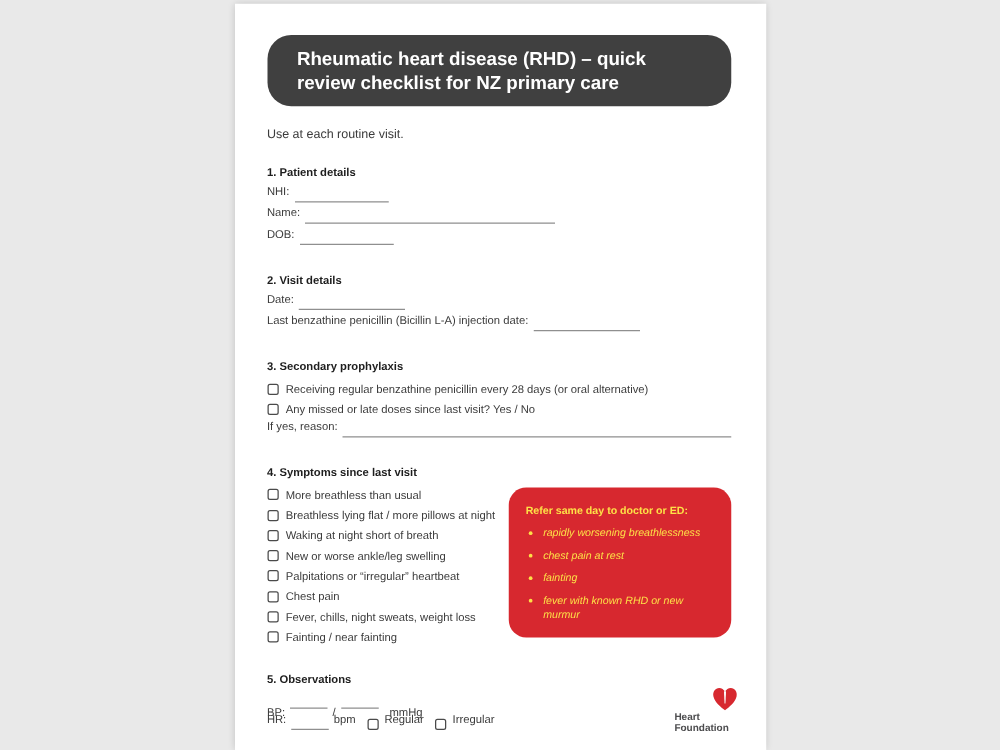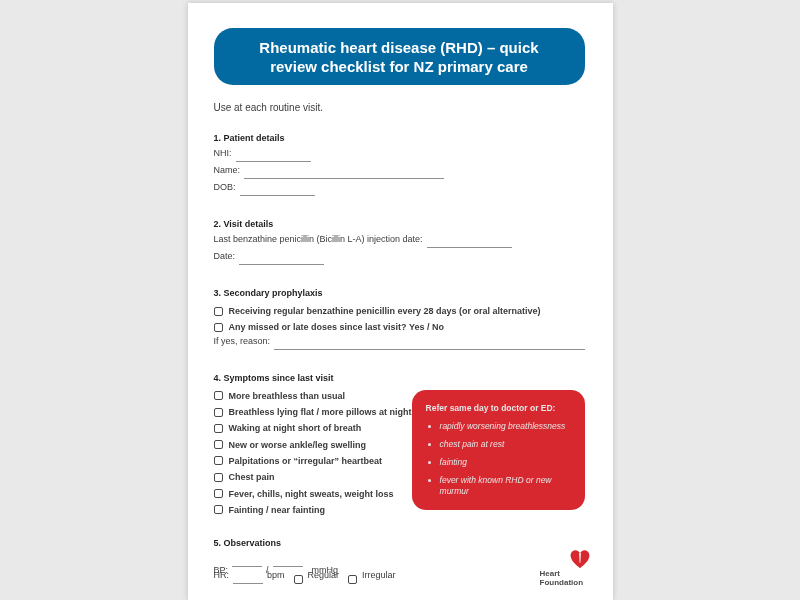--- a/index.html
+++ b/index.html
@@ -16,55 +16,55 @@
     margin:3px auto 0;
     background:#ffffff;
     box-shadow:0 0 6px rgba(0,0,0,.18);
     padding:25px 28px 0 26px;
     color:#3b3b3b;
   }
   
   .banner {
     width:371px;
     margin:0 auto;
-    background:#0369a1;
+    background:#404040;
     border-radius:19px;
     color:#fff;
-    text-align:center;
+    text-align:left;
     padding:10px 24px 9px;
     min-height:57px;
     display:flex; align-items:center; justify-content:center;
   }
   .banner h1 { margin:0; font-size:15px; line-height:19px; font-weight:700; }
 
   .intro { margin:17px 0 0; font-size:10px; }
 
   .sec-h { font-size:9px; font-weight:700; color:#1e1e1e; margin:20px 0 5px; }
 
   .line { display:flex; align-items:baseline; font-size:9px; height:17px; white-space:nowrap; }
   .rule { display:inline-block; border-bottom:1px solid #8f8f8f; height:8px; margin-left:4px; align-self:flex-end; margin-bottom:3px; }
   .w200 { width:200px; } .w75 { width:75px; } .w85 { width:85px; }
   .w30 { width:30px; } .grow { flex:1 1 auto; }
   .gap-l { margin-left:4px; } .gap-xl { margin-left:9px;margin-top:12px; }
 
   ul.cb-list { list-style:none; margin:0; padding:0; }
-  ul.cb-list li { display:flex; align-items:center; height:16.3px; font-size:9px; white-space:nowrap;font-weight:bold; }
+  ul.cb-list li { display:flex; align-items:center; height:16.3px; font-size:9px; white-space:nowrap; }
   .cb {
     display:inline-block; flex:0 0 auto;
     width:9px; height:9px;
     border:1px solid #4a4a4a; border-radius:2px;
     background:#fff; margin-right:6px;
   }
   .cb.inline { margin:0 5px 0 9px; align-self:center; position:relative; top:1px; }
 
   .s4-row { display:flex; align-items:flex-start; }
   .callout {
     width:178px; margin-left:auto; margin-top:2px;
     background:#d7282f; border-radius:14px;
-    color:#e5e5e5; padding:13px 12px 14px 14px;
+    color:#fde047; padding:13px 12px 14px 14px;
   }
   .callout h3 { margin:0; font-size:8.5px; font-weight:700; line-height:11px; }
   .callout ul { margin:5px 0 0; padding-left:14px;font-style:italic; }
   .callout li { font-size:8.5px; line-height:10.5px; margin-top:7.5px; }
 
   
   .logo { position:absolute; right:15px; bottom:13px; width:58px; height:42px; }
   .logo .heart-svg { position:absolute; top:0; right:6px; width:24px; height:26px; }
   .logo .logo-text {
     position:absolute; left:0; bottom:0;
@@ -92,25 +92,25 @@
     <span>Name:</span>
     <span class="rule w200"></span>
   </div>
   <div class="line">
     <span>DOB:</span>
     <span class="rule w75"></span>
   </div>
 
   <h2 class="sec-h">2. Visit details</h2>
   <div class="line">
+    <span>Date:</span>
+    <span class="rule w85"></span>
+  </div>
+  <div class="line">
     <span>Last benzathine penicillin (Bicillin L-A) injection date:</span>
-    <span class="rule w85"></span>
-  </div>
-  <div class="line">
-    <span>Date:</span>
     <span class="rule w85"></span>
   </div>
 
   <h2 class="sec-h">3. Secondary prophylaxis</h2>
   <ul class="cb-list">
     <li>
       <span class="cb"></span>
       <span>Receiving regular benzathine penicillin every 28 days (or oral alternative)</span>
     </li>
     <li>

